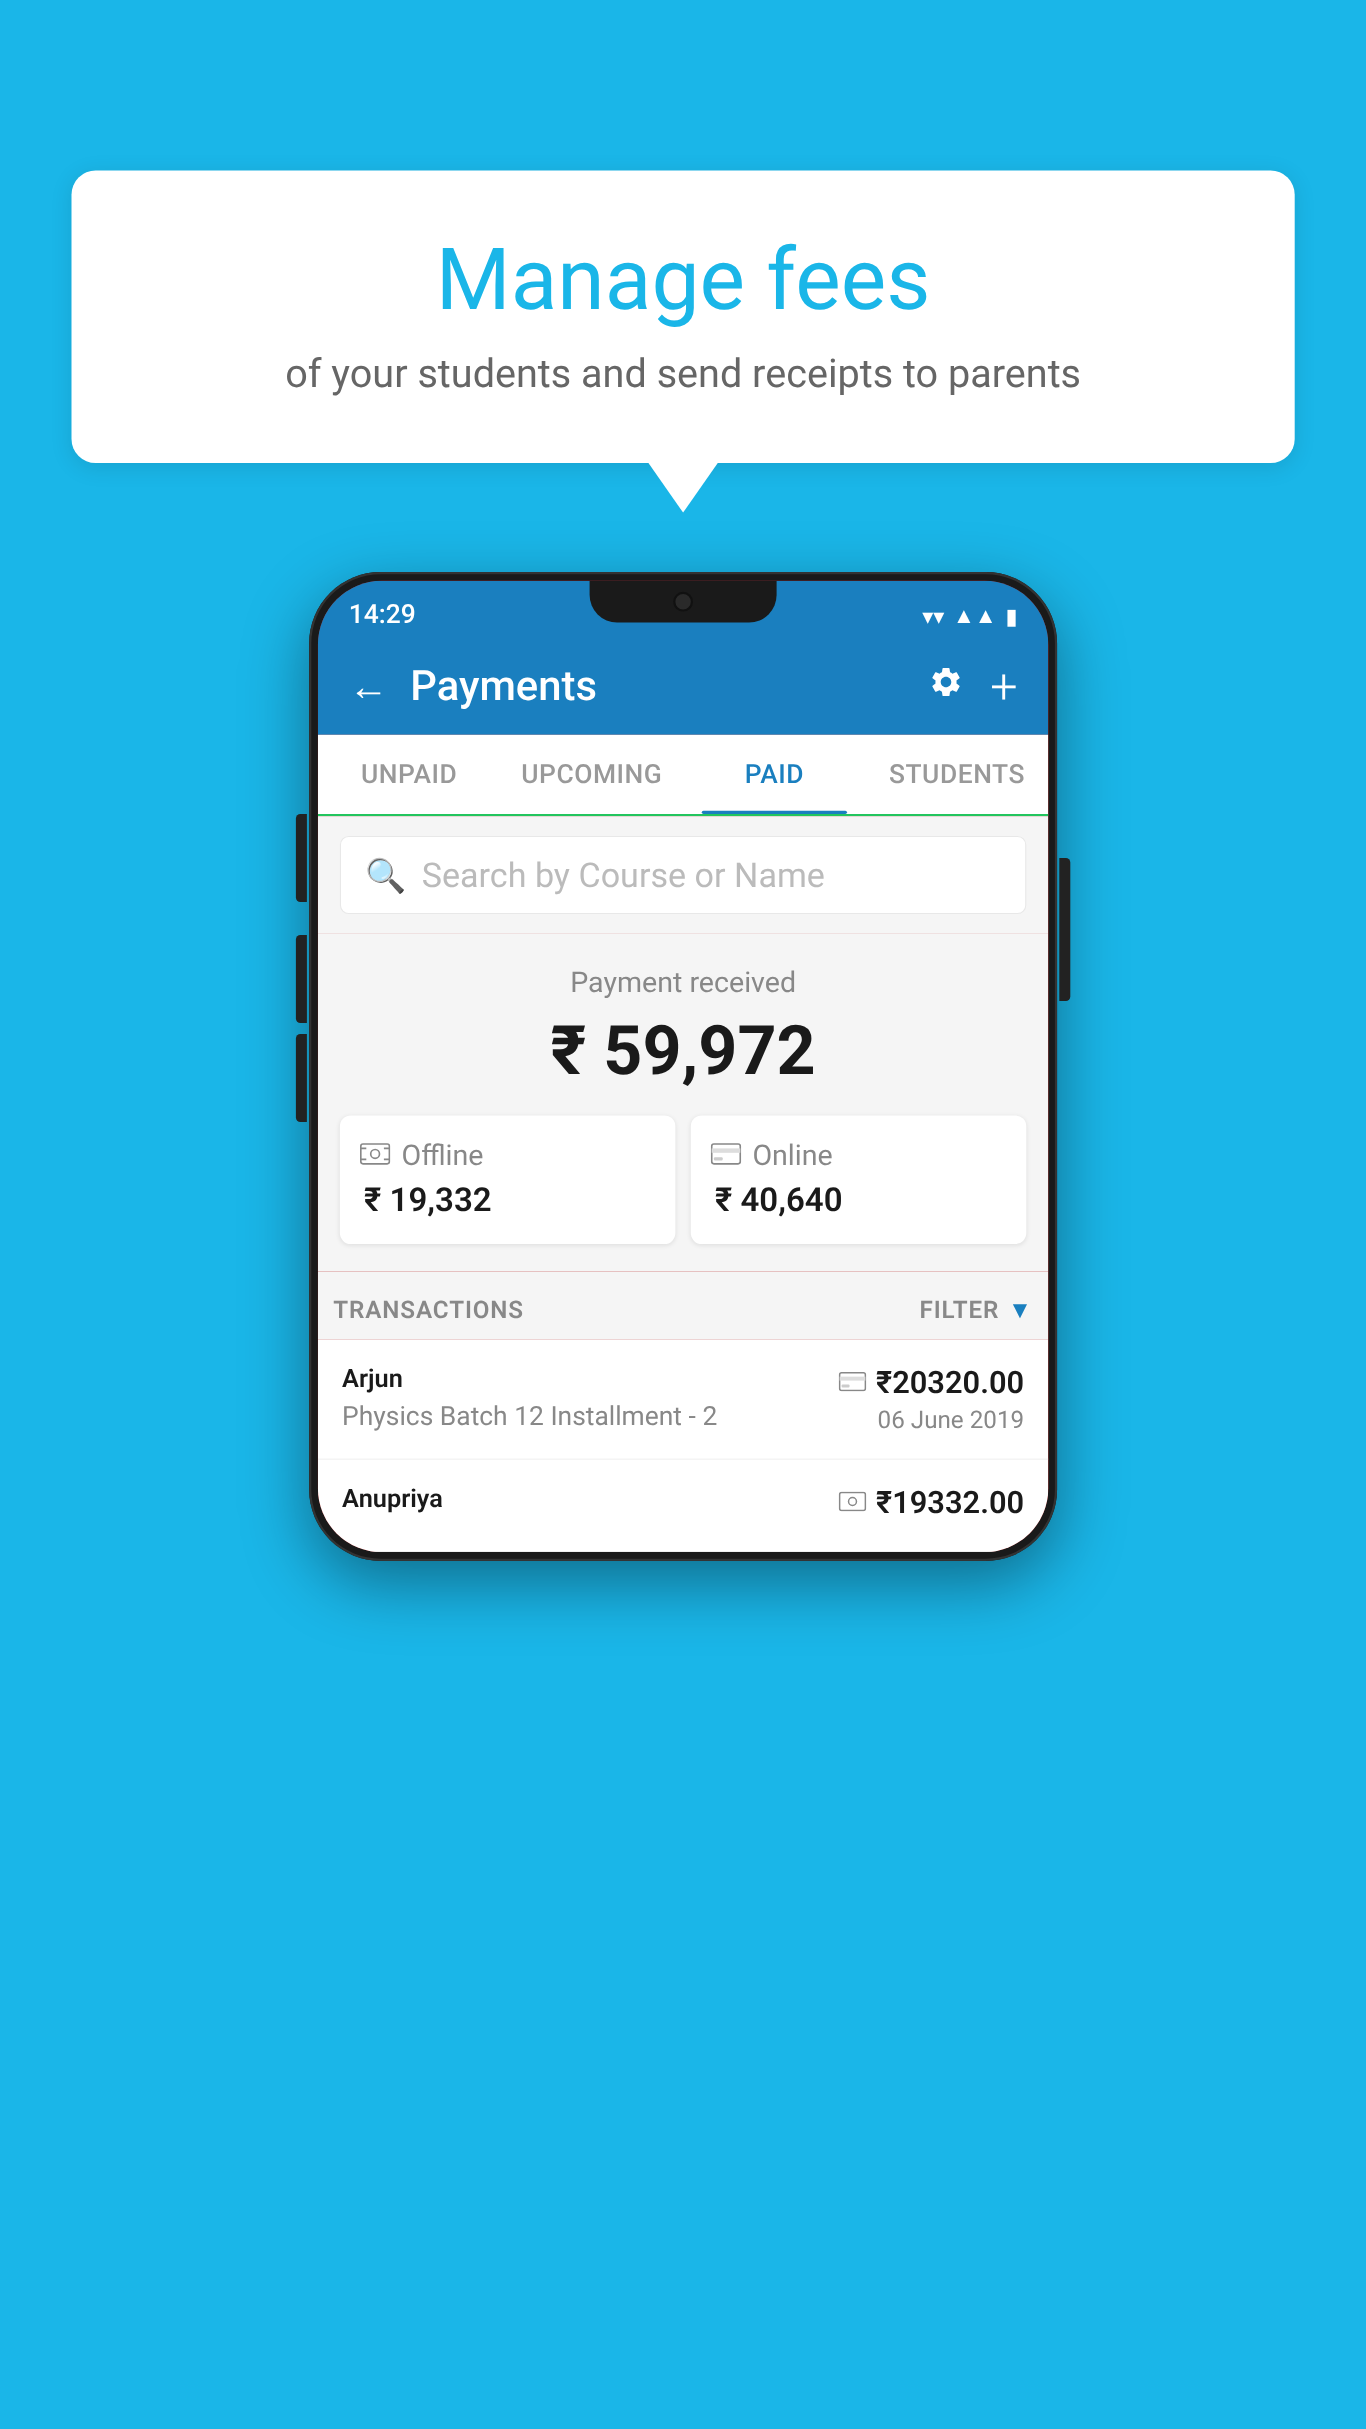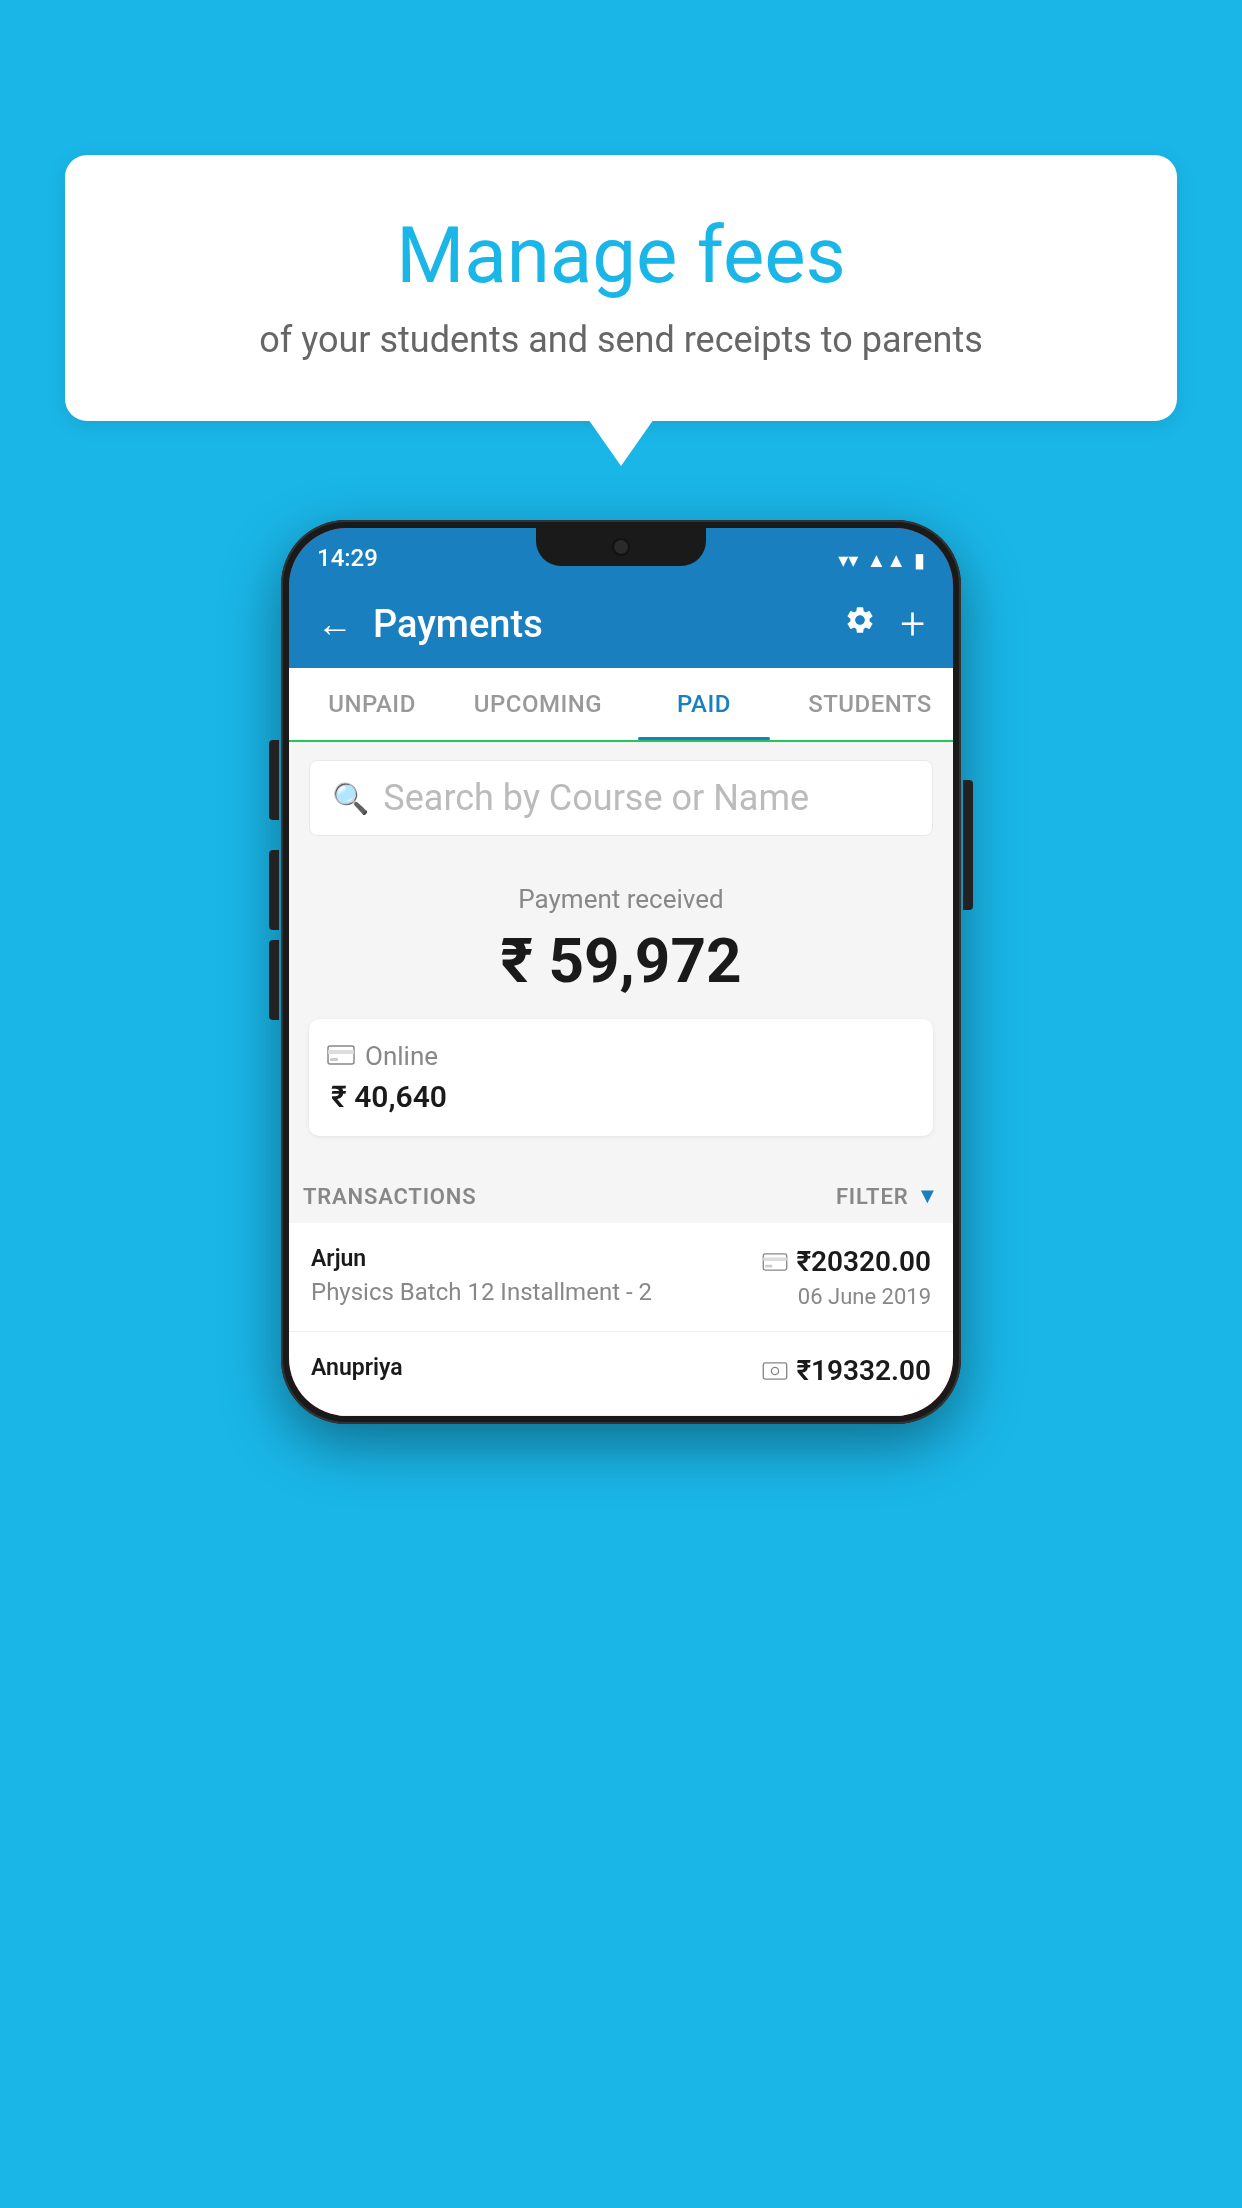--- a/index.html
+++ b/index.html
@@ -243,21 +243,21 @@
       border: 1px solid #e8e8e8;
     }
 
     .search-icon {
       color: #aaa;
       font-size: 30px;
     }
 
     .search-text {
       color: #bbb;
-      font-size: 36px;
+      font-size: 31px;
     }
 
     
     .payment-summary {
       background: #f5f5f5;
       padding: 30px 20px 25px;
       text-align: center;
     }
 
     .payment-received-label {
@@ -469,20 +469,37 @@
           <span class="search-icon">🔍</span>
           <span class="search-text">Search by Course or Name</span>
         </div>
       </div>
 
       <div class="payment-summary">
         <div class="payment-received-label">Payment received</div>
         <div class="payment-amount">₹ 59,972</div>
 
         <div class="payment-cards">
+          <div class="payment-card">
+            <div class="card-row">
+              <span class="card-icon">
+                
+                <svg width="28" height="20" viewBox="0 0 28 20" fill="none" xmlns="http://www.w3.org/2000/svg">
+                  <rect x="1" y="1" width="26" height="18" rx="2" stroke="#888" stroke-width="1.5" fill="none"></rect>
+                  <circle cx="14" cy="10" r="4" stroke="#888" stroke-width="1.5" fill="none"></circle>
+                  <line x1="1" y1="5" x2="6" y2="5" stroke="#888" stroke-width="1.5"></line>
+                  <line x1="22" y1="5" x2="27" y2="5" stroke="#888" stroke-width="1.5"></line>
+                  <line x1="1" y1="15" x2="6" y2="15" stroke="#888" stroke-width="1.5"></line>
+                  <line x1="22" y1="15" x2="27" y2="15" stroke="#888" stroke-width="1.5"></line>
+                </svg>
+              </span>
+              <span class="card-label">Offline</span>
+            </div>
+            <div class="card-amount">₹ 19,332</div>
+          </div>
 
           <div class="payment-card">
             <div class="card-row">
               <span class="card-icon">
                 
                 <svg width="28" height="20" viewBox="0 0 28 20" fill="none" xmlns="http://www.w3.org/2000/svg">
                   <rect x="1" y="1" width="26" height="18" rx="2" stroke="#888" stroke-width="1.5" fill="none"></rect>
                   <rect x="1" y="5" width="26" height="4" fill="#ddd"></rect>
                   <rect x="3" y="13" width="8" height="3" rx="1" fill="#ccc"></rect>
                 </svg>

